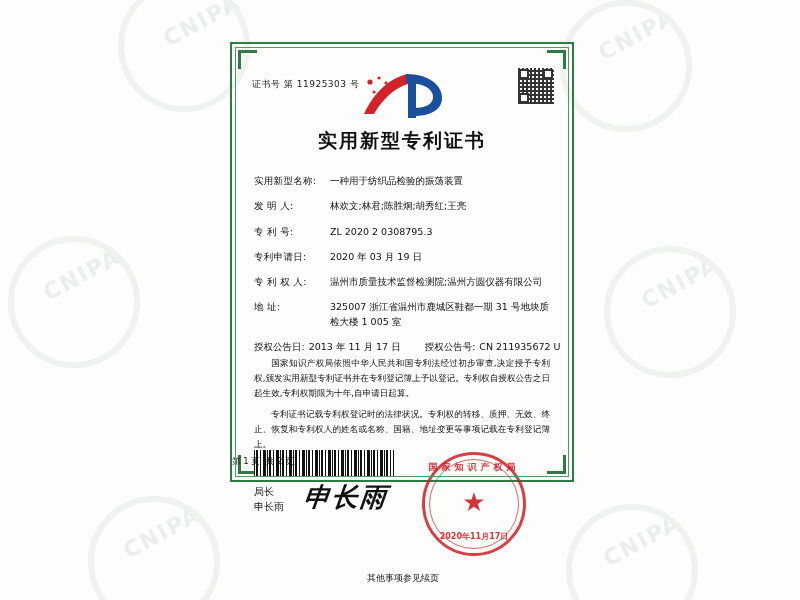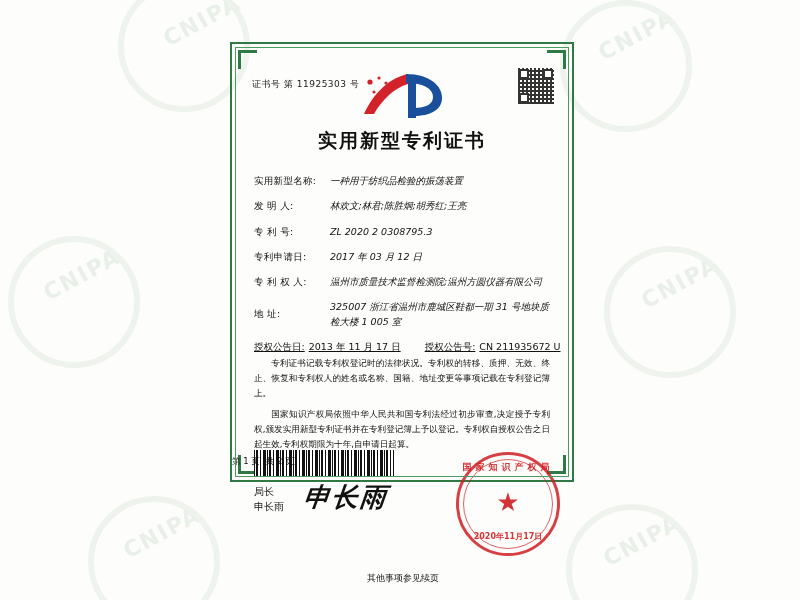--- a/index.html
+++ b/index.html
@@ -133,40 +133,39 @@
     position: absolute;
     left: 22px;
     right: 22px;
     top: 130px;
     font-size: 9.5px;
     color: #111;
     line-height: 1.5;
   }
   .field {
     display: flex;
-    align-items: center;
+    align-items: flex-start;
     margin-bottom: 11px;
   }
   .f-label {
     flex: 0 0 auto;
     white-space: nowrap;
     letter-spacing: 0.3px;
   }
   .f-label.wide { width: 72px; }
   .f-value {
     flex: 1 1 auto;
     padding-left: 4px;
     word-break: break-all;
-    font-style: italic;
   }
   .field.two-col {
     display: flex;
     justify-content: flex-start;
   }
-  .f-part { white-space: nowrap; text-decoration: underline; }
+  .f-part { white-space: nowrap; }
   .f-part.second { margin-left: 24px; }
 
   
   .paras {
     position: absolute;
     left: 22px;
     right: 22px;
     top: 312px;
     font-size: 8.6px;
     line-height: 1.75;
@@ -210,21 +209,21 @@
     font-weight: bold;
     font-style: italic;
     color: #111;
     letter-spacing: 2px;
     transform: skewX(-6deg);
   }
 
   
   .seal {
     position: absolute;
-    right: 12px;
+    right: 46px;
     top: 408px;
     width: 104px;
     height: 104px;
   }
   .seal .ring {
     position: absolute;
     inset: 0;
     border: 3px solid #cf1f24;
     border-radius: 50%;
     opacity: 0.85;
@@ -352,21 +351,21 @@
         <span class="f-value">林欢文;林君;陈胜炯;胡秀红;王亮</span>
       </div>
 
       <div class="field">
         <span class="f-label wide">专 利 号:</span>
         <span class="f-value">ZL 2020 2 0308795.3</span>
       </div>
 
       <div class="field">
         <span class="f-label wide">专利申请日:</span>
-        <span class="f-value">2017 年 03 月 12 日</span>
+        <span class="f-value">2020 年 03 月 19 日</span>
       </div>
 
       <div class="field">
         <span class="f-label wide">专 利 权 人:</span>
         <span class="f-value">温州市质量技术监督检测院;温州方圆仪器有限公司</span>
       </div>
 
       <div class="field">
         <span class="f-label wide">地 址:</span>
         <span class="f-value">325007 浙江省温州市鹿城区鞋都一期 31 号地块质检大楼 1 005 室</span>
@@ -375,22 +374,22 @@
       <div class="field two-col">
         <span class="f-part">授权公告日:</span>
         <span class="f-part" style="padding-left:4px;">2013 年 11 月 17 日</span>
         <span class="f-part second">授权公告号:</span>
         <span class="f-part" style="padding-left:4px;">CN 211935672 U</span>
       </div>
 
     </div>
 
     <div class="paras">
+      <p>国家知识产权局依照中华人民共和国专利法经过初步审查,决定授予专利权,颁发实用新型专利证书并在专利登记簿上予以登记。专利权自授权公告之日起生效,专利权期限为十年,自申请日起算。</p>
       <p>专利证书记载专利权登记时的法律状况。专利权的转移、质押、无效、终止、恢复和专利权人的姓名或名称、国籍、地址变更等事项记载在专利登记簿上。</p>
-      <p>国家知识产权局依照中华人民共和国专利法经过初步审查,决定授予专利权,颁发实用新型专利证书并在专利登记簿上予以登记。专利权自授权公告之日起生效,专利权期限为十年,自申请日起算。</p>
     </div>
 
     <div class="barcode"></div>
 
     <div class="sign-labels">
       <div>局长</div>
       <div>申长雨</div>
     </div>
     <div class="sign-script">申长雨</div>
 

